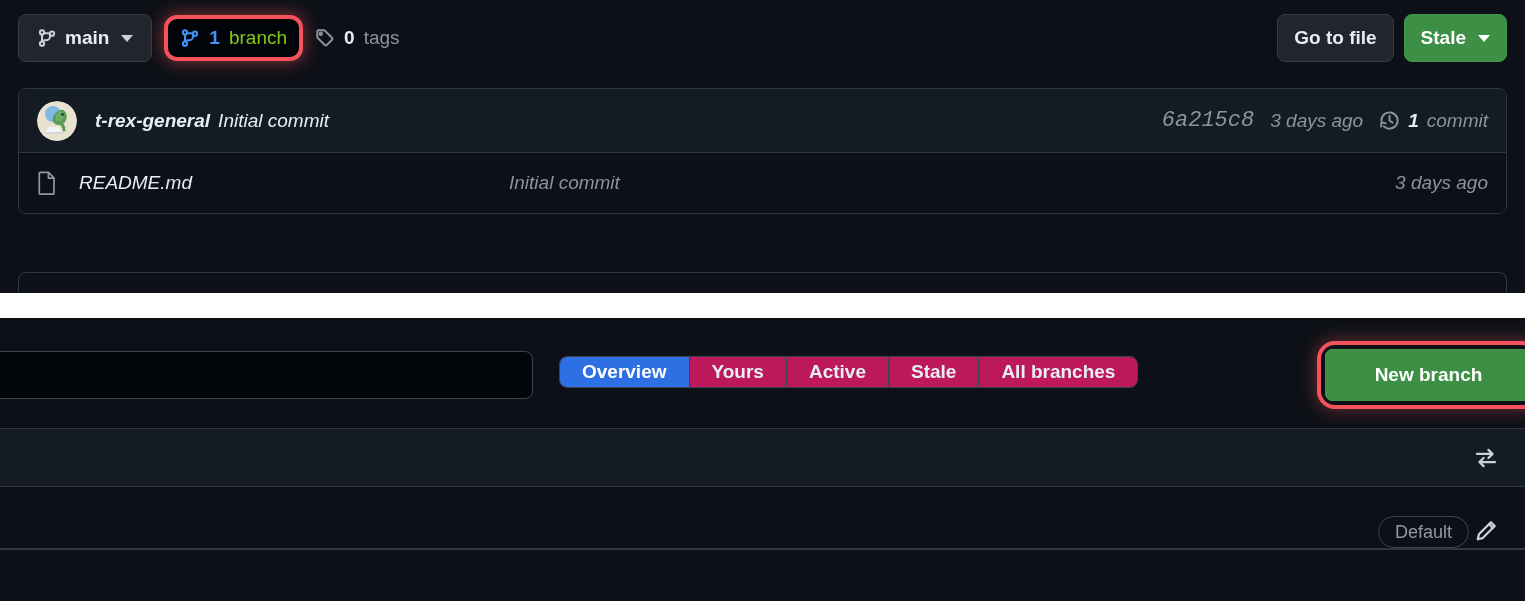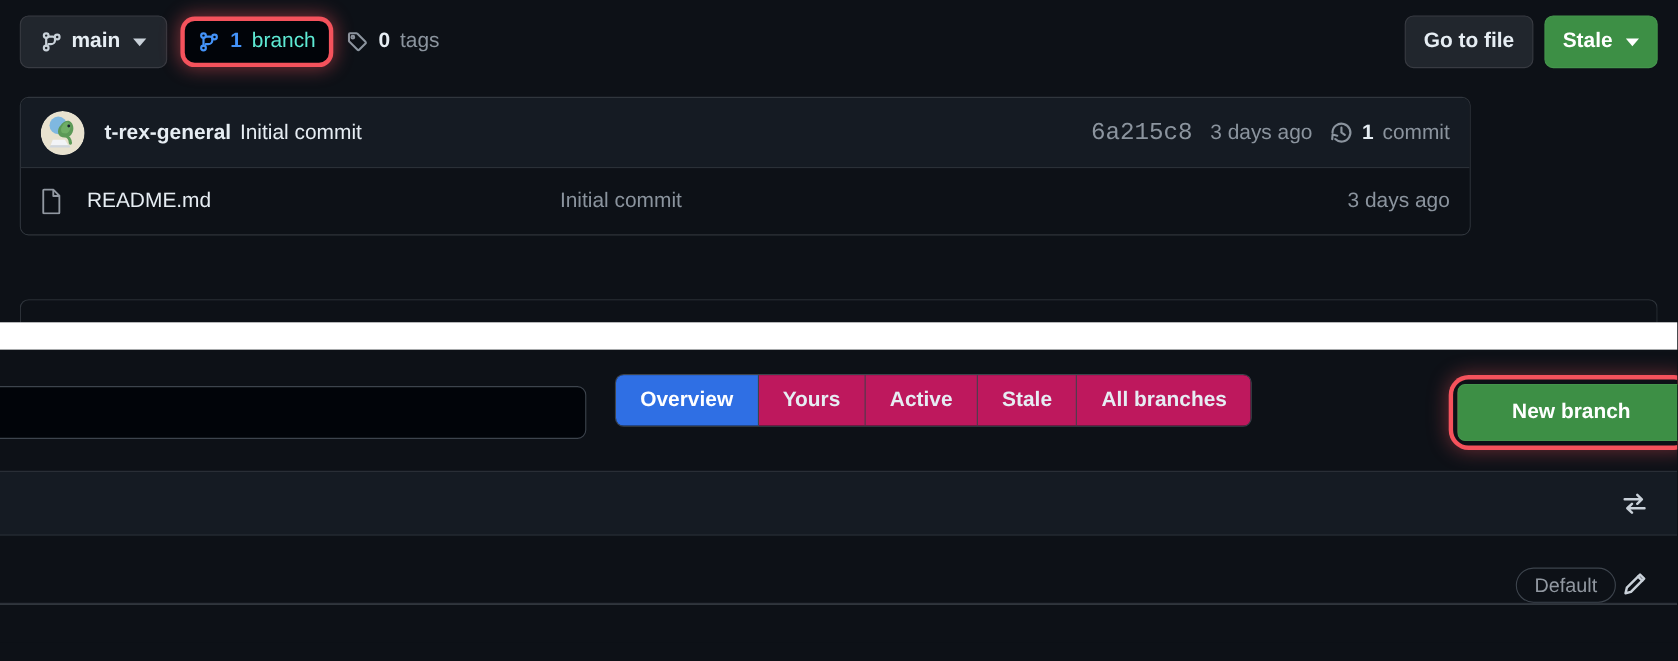--- a/index.html
+++ b/index.html
@@ -36,21 +36,21 @@
   .caret-light { border-top-color: #ffffff; }
 
   .counter-group { display: flex; align-items: center; margin-left: 16px; gap: 4px; }
   .counter {
     display: inline-flex; align-items: center; gap: 9px;
     padding: 8px 12px; border-radius: 6px; font-size: 19px;
     color: #8b949e; background: transparent; cursor: pointer;
   }
   .counter .num { font-weight: bold; color: #e6edf3; }
   .counter.is-link .num { color: #4493f8; }
-  .counter.is-link .lbl { color: #5eead4; text-align: center; }
+  .counter.is-link .lbl { color: #84cc16; text-align: center; }
   .counter.is-link svg { stroke: #4493f8; color: #4493f8; }
 
   
   .hl {
     position: relative;
     box-shadow: 0 0 0 4px #f5525c, 0 0 16px 6px rgba(245,82,92,0.45);
     border-radius: 9px; background: #010409;
   }
   .hl-green {
     box-shadow: 0 0 0 4px #0d1117, 0 0 0 8px #f5525c, 0 0 18px 9px rgba(245,82,92,0.40);
@@ -58,23 +58,24 @@
     margin-left: 28px;
   }
 
   .toolbar-right { margin-left: auto; display: flex; align-items: center; gap: 10px; }
   .btn-green {
     background: #3d8f45; border-color: #45954d; color: #ffffff;
   }
 
   
   .repo-card {
-    position: absolute; left: 18px; top: 88px; width: 1319px;
+    position: absolute; left: 18px; top: 88px; width: 1489px;
     border: 1px solid #30363d; border-radius: 8px; overflow: hidden;
     background: #0d1117;
+    font-style: italic;
   }
   .commit-row {
     display: flex; align-items: center; height: 64px; padding: 0 18px;
     background: #151b23; border-bottom: 1px solid #30363d;
   }
   .avatar {
     width: 40px; height: 40px; border-radius: 50%; flex: none;
     margin-right: 18px; overflow: hidden; background: #2b3440;
   }
   .commit-author { color: #e6edf3; font-size: 19px; font-weight: bold; }
@@ -120,23 +121,23 @@
   .search-box {
     position: absolute; left: -20px; top: 33px; width: 553px; height: 48px;
     background: #010409; border: 1px solid #3d444d; border-radius: 8px;
   }
   .search-input {
     width: 100%; height: 100%; background: transparent; border: none; outline: none;
     color: #e6edf3; font-size: 19px; padding: 0 16px;
     font-family: "Liberation Sans", sans-serif;
   }
   .seg {
-    position: absolute; left: 559px; top: 22px;
+    position: absolute; left: 559px; top: 38px;
     display: flex; border: 1px solid #3d444d; border-radius: 8px; overflow: hidden;
-    height: 48px;
+    height: 32px;
   }
   .seg-item {
     display: flex; align-items: center; justify-content: center;
     height: 100%; padding: 0 22px; font-size: 19px; font-weight: bold;
     color: #e6edf3; background: #be185d; border-right: 1px solid #3d444d;
     cursor: pointer; white-space: nowrap;
   }
   .seg-item:last-child { border-right: none; }
   .seg-item.active { background: #2f6fe4; color: #ffffff; }
 

